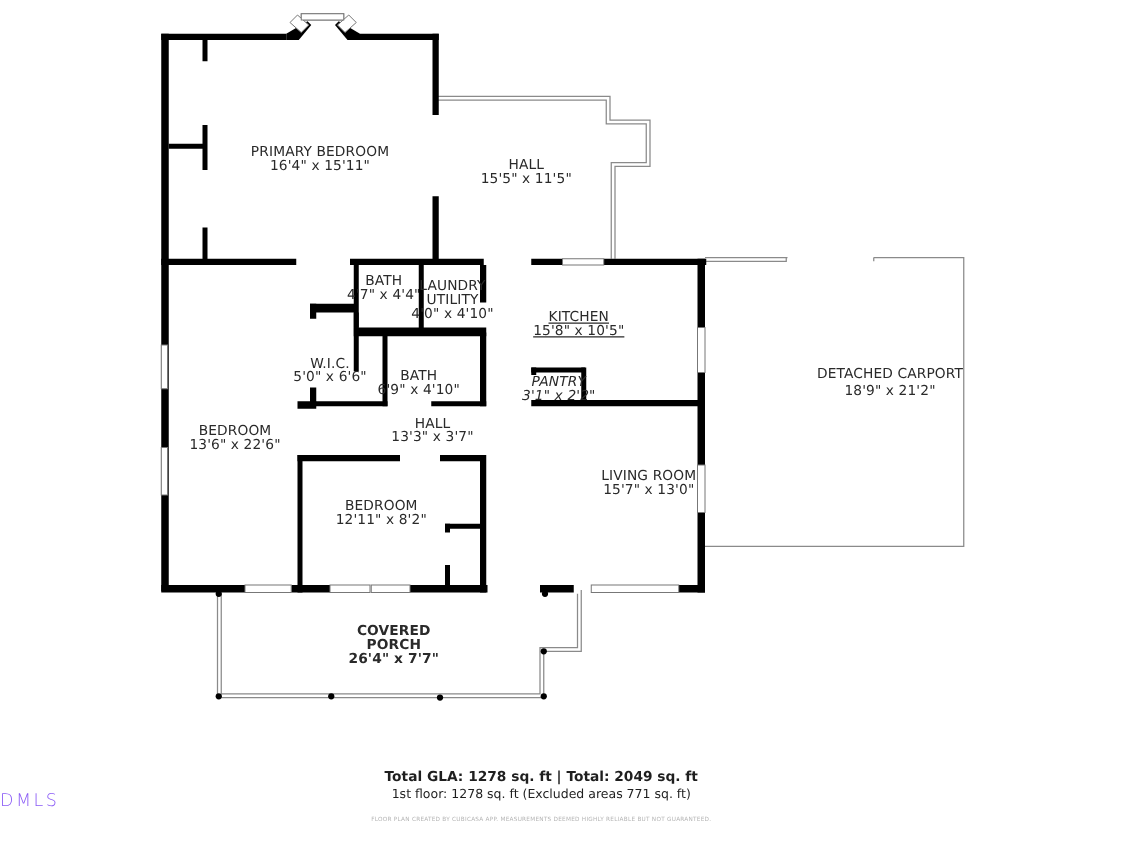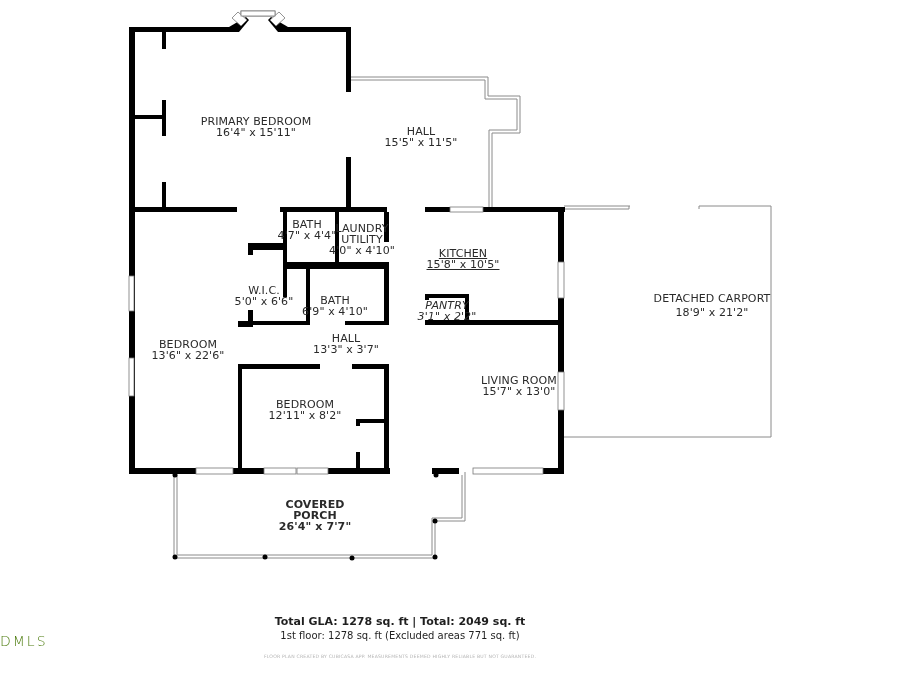--- a/index.html
+++ b/index.html
@@ -1,24 +1,24 @@
 <!DOCTYPE html>
 <html><head>
 <meta charset="utf-8">
 <style>
   html, body { margin: 0; padding: 0; background: #ffffff; }
   body { width: 900px; height: 675px; position: relative; overflow: hidden; font-family: "DejaVu Sans", sans-serif; }
   #plan { position: absolute; left: 0; top: 0; width: 900px; height: 675px; }
   .room-label { position: absolute; transform: translateX(-50%); text-align: center; color: #2a2a2a; font-size: 11px; line-height: 11px; white-space: nowrap; letter-spacing: 0.1px; }
   .room-label .dim { display: block; }
-  .summary { position: absolute; left: 0; width: 800px; text-align: center; color: #1f1f1f; }
+  .summary { position: absolute; left: 0; width: 800px; text-align: center; color: #1f1f1f; padding-left: 33px; }
   .summary-bold { top: 615px; font-size: 11px; font-weight: bold; }
   .summary-sub { top: 630px; font-size: 10px; }
   .disclaimer { top: 654px; font-size: 4.6px; color: #b5b5b5; letter-spacing: 0.2px; }
-  .watermark { position: absolute; left: 0; top: 633px; font-size: 14px; color: #4d7c0f; font-family: "DejaVu Sans", sans-serif; letter-spacing: 2px; font-weight: 300; }
+  .watermark { position: absolute; left: 0; top: 633px; font-size: 14px; color: #8b5cf6; font-family: "DejaVu Sans", sans-serif; letter-spacing: 2px; font-weight: 300; }
 </style>
 </head>
 <body>
 
 <svg id="plan" viewBox="0 0 900 675" xmlns="http://www.w3.org/2000/svg">
 
   <g fill="none" stroke="#8a8a8a" stroke-width="1">
     <polyline points="350,77 488,77 488,96 520,96 520,133 492,133 492,207"></polyline>
     <polyline points="350,80 485,80 485,99 517,99 517,130 489,130 489,207"></polyline>
   </g>

